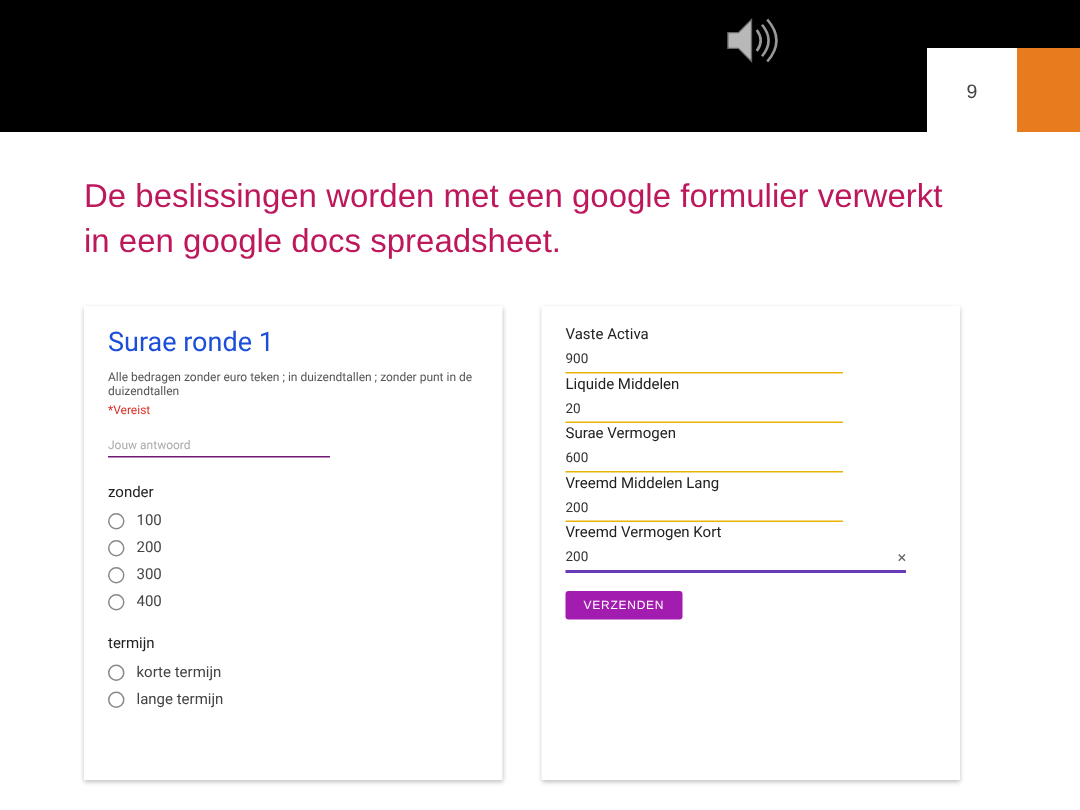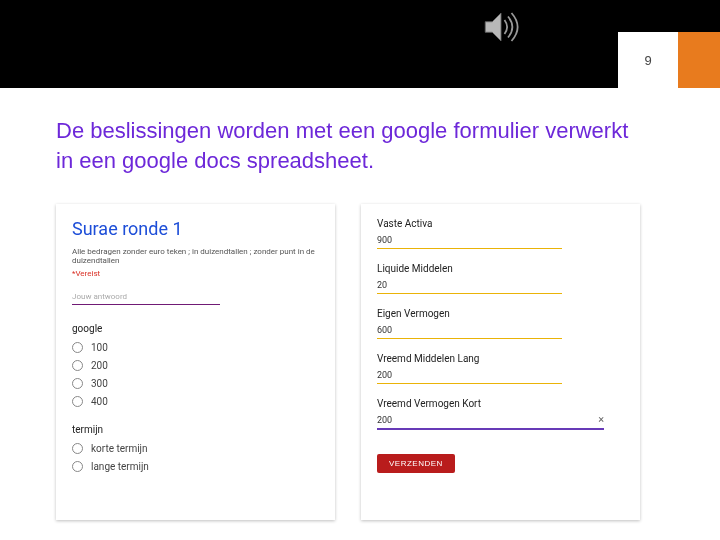--- a/index.html
+++ b/index.html
@@ -3,39 +3,39 @@
 <meta charset="utf-8">
 <style>
   * { box-sizing: border-box; margin: 0; padding: 0; }
   body { width: 720px; height: 540px; background: #fff; font-family: Arial, Helvetica, sans-serif; position: relative; overflow: hidden; }
   .topbar { position: absolute; top: 0; left: 0; right: 0; height: 88px; background: #000; }
   .orange-block { position: absolute; top: 32px; right: 0; width: 42px; height: 56px; background: #e87b1e; }
   .white-notch { position: absolute; top: 32px; right: 42px; width: 60px; height: 56px; background: #fff; display: flex; align-items: center; justify-content: center; }
   .page-num { color: #444; font-size: 13px; }
   .speaker { position: absolute; top: 6px; left: 480px; }
   .speaker svg { width: 42px; height: 42px; }
-  .title { position: absolute; top: 116px; left: 56px; right: 90px; font-size: 22px; font-weight: 400; color: #6d28d9; line-height: 1.35; }
+  .title { position: absolute; top: 116px; left: 56px; right: 90px; font-size: 22px; font-weight: 400; color: #be185d; line-height: 1.35; }
   .forms-row { position: absolute; top: 204px; left: 56px; right: 80px; bottom: 20px; display: flex; gap: 26px; }
   .form-panel { background: #fff; box-shadow: 0 1px 3px rgba(0,0,0,0.25); flex: 1; padding: 14px 16px; font-family: 'Roboto', Arial, sans-serif; overflow: hidden; position: relative; }
   .f-title { font-size: 18px; color: #1d4ed8; margin-bottom: 8px; }
   .f-desc { font-size: 8px; color: #555; margin-bottom: 4px; }
   .f-req { font-size: 8px; color: #d93025; margin-bottom: 14px; }
   .f-question { font-size: 10px; color: #222; margin-bottom: 6px; }
   .f-question .ast { color: #d93025; }
   .f-placeholder { font-size: 8px; color: #aaa; border-bottom: 1px solid #701a75; padding-bottom: 3px; margin-bottom: 18px; width: 60%; }
   .f-group-label { font-size: 10px; color: #222; margin-bottom: 8px; }
   .radio-row { display: flex; align-items: center; gap: 8px; margin-bottom: 7px; }
   .radio-circle { width: 11px; height: 11px; border: 1.5px solid #888; border-radius: 50%; }
   .radio-label { font-size: 10px; color: #444; }
-  .field-block { margin-bottom: 14px; }
+  .field-block { margin-bottom: 2px; }
   .field-label { font-size: 10px; color: #222; margin-bottom: 4px; }
   .field-value { font-size: 9px; color: #333; border-bottom: 1px solid #eab308; padding: 2px 0 3px 0; width: 75%; }
   .field-value.active { border-bottom: 2px solid #673ab7; width: 92%; position: relative; }
   .field-clear { position: absolute; right: 0; top: 0; font-size: 11px; color: #666; }
-  .submit-btn { margin-top: 10px; background: #b91c1c; color: #fff; font-size: 8px; font-weight: 500; padding: 5px 12px; border: none; border-radius: 2px; letter-spacing: 0.5px; }
+  .submit-btn { margin-top: 10px; background: #a21caf; color: #fff; font-size: 8px; font-weight: 500; padding: 5px 12px; border: none; border-radius: 2px; letter-spacing: 0.5px; }
 </style>
 </head>
 <body>
 
 <div class="topbar"></div>
 <div class="white-notch">
   <span class="page-num">9</span>
 </div>
 <div class="orange-block"></div>
 
@@ -52,21 +52,21 @@
 
 <div class="forms-row">
 
   <div class="form-panel">
     <div class="f-title">Surae ronde 1</div>
     <div class="f-desc">Alle bedragen zonder euro teken ; in duizendtallen ; zonder punt in de duizendtallen</div>
     <div class="f-req">*Vereist</div>
 
     <div class="f-placeholder">Jouw antwoord</div>
 
-    <div class="f-group-label">google</div>
+    <div class="f-group-label">zonder</div>
     <div class="radio-row">
         <span class="radio-circle"></span>
         <span class="radio-label">100</span>
       </div>
     <div class="radio-row">
         <span class="radio-circle"></span>
         <span class="radio-label">200</span>
       </div>
     <div class="radio-row">
         <span class="radio-circle"></span>
@@ -92,21 +92,21 @@
   <div class="form-panel">
     <div class="field-block">
       <div class="field-label">Vaste Activa</div>
       <div class="field-value">900</div>
     </div>
     <div class="field-block">
       <div class="field-label">Liquide Middelen</div>
       <div class="field-value">20</div>
     </div>
     <div class="field-block">
-      <div class="field-label">Eigen Vermogen</div>
+      <div class="field-label">Surae Vermogen</div>
       <div class="field-value">600</div>
     </div>
     <div class="field-block">
       <div class="field-label">Vreemd Middelen Lang</div>
       <div class="field-value">200</div>
     </div>
     <div class="field-block">
       <div class="field-label">Vreemd Vermogen Kort</div>
       <div class="field-value active">
         <span>200</span>

